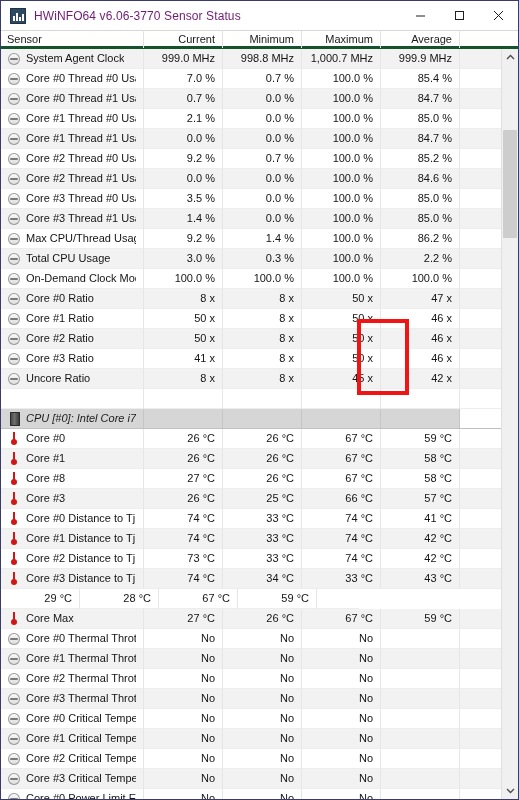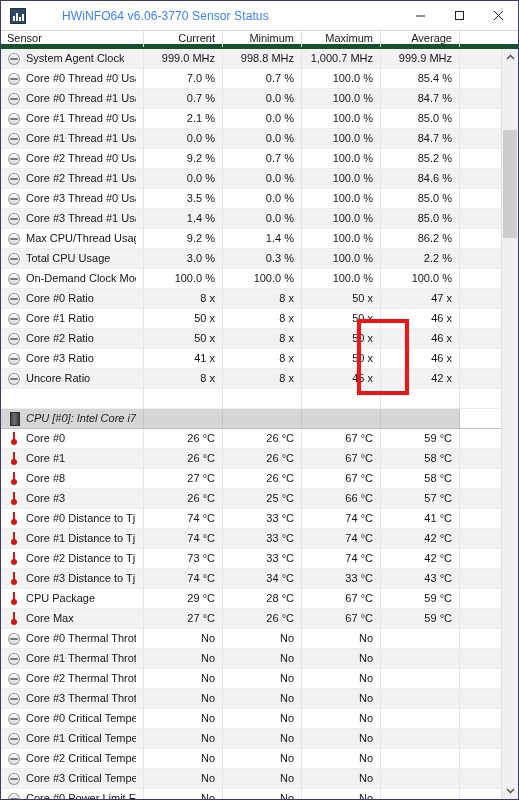--- a/index.html
+++ b/index.html
@@ -31,36 +31,36 @@
     border-radius:1px;
     position:relative;flex:0 0 16px;
     box-shadow:inset 0 0 0 1px #1d3344;
   }
   .app-icon i{position:absolute;background:#ffffff;bottom:3px;width:2px;display:block;}
   .app-icon i:nth-child(1){left:3px;height:5px;}
   .app-icon i:nth-child(2){left:6px;height:8px;}
   .app-icon i:nth-child(3){left:9px;height:4px;}
   .app-icon i:nth-child(4){left:12px;height:7px;}
   .title-text{
-    font-size:12px;color:#3b82f6;letter-spacing:0.1px;
-    white-space:nowrap;overflow:hidden;margin-left:28px;
+    font-size:12px;color:#701a75;letter-spacing:0.1px;
+    white-space:nowrap;overflow:hidden;
   }
   .spacer{flex:1 1 auto;}
   .winbtn{
     width:39px;height:29px;flex:0 0 39px;
     display:flex;align-items:center;justify-content:center;
     color:#222;font-size:12px;line-height:1;
   }
   .winbtn svg{display:block;}
   
   .header{
     height:18px;flex:0 0 18px;
     display:flex;align-items:center;
     background:#ffffff;
-    border-bottom:5px solid #14532d;
+    border-bottom:3px solid #14532d;
     box-sizing:border-box;
     font-size:11px;color:#1a1a1a;
   }
   .header .cell{
     box-sizing:border-box;
     padding:0 7px 0 6px;
     height:18px;line-height:18px;
     border-right:1px solid #e2e2e2;
     white-space:nowrap;overflow:hidden;
   }
@@ -528,27 +528,20 @@
             </span>
             <span class="lbl">Core #3 Distance to TjMAX</span>
           </div>
           <div class="cell c-val">74 °C</div>
           <div class="cell c-val">34 °C</div>
           <div class="cell c-val">33 °C</div>
           <div class="cell c-val">43 °C</div>
           <div class="cell c-pad"></div>
         </div>
         <div class="row even">
-          <div class="cell c-name">
-            <span class="ic ic-temp">
-              <span class="stem"></span>
-              <span class="bulb"></span>
-            </span>
-            <span class="lbl">CPU Package</span>
-          </div>
           <div class="cell c-val">29 °C</div>
           <div class="cell c-val">28 °C</div>
           <div class="cell c-val">67 °C</div>
           <div class="cell c-val">59 °C</div>
           <div class="cell c-pad"></div>
         </div>
         <div class="row odd">
           <div class="cell c-name">
             <span class="ic ic-temp">
               <span class="stem"></span>

